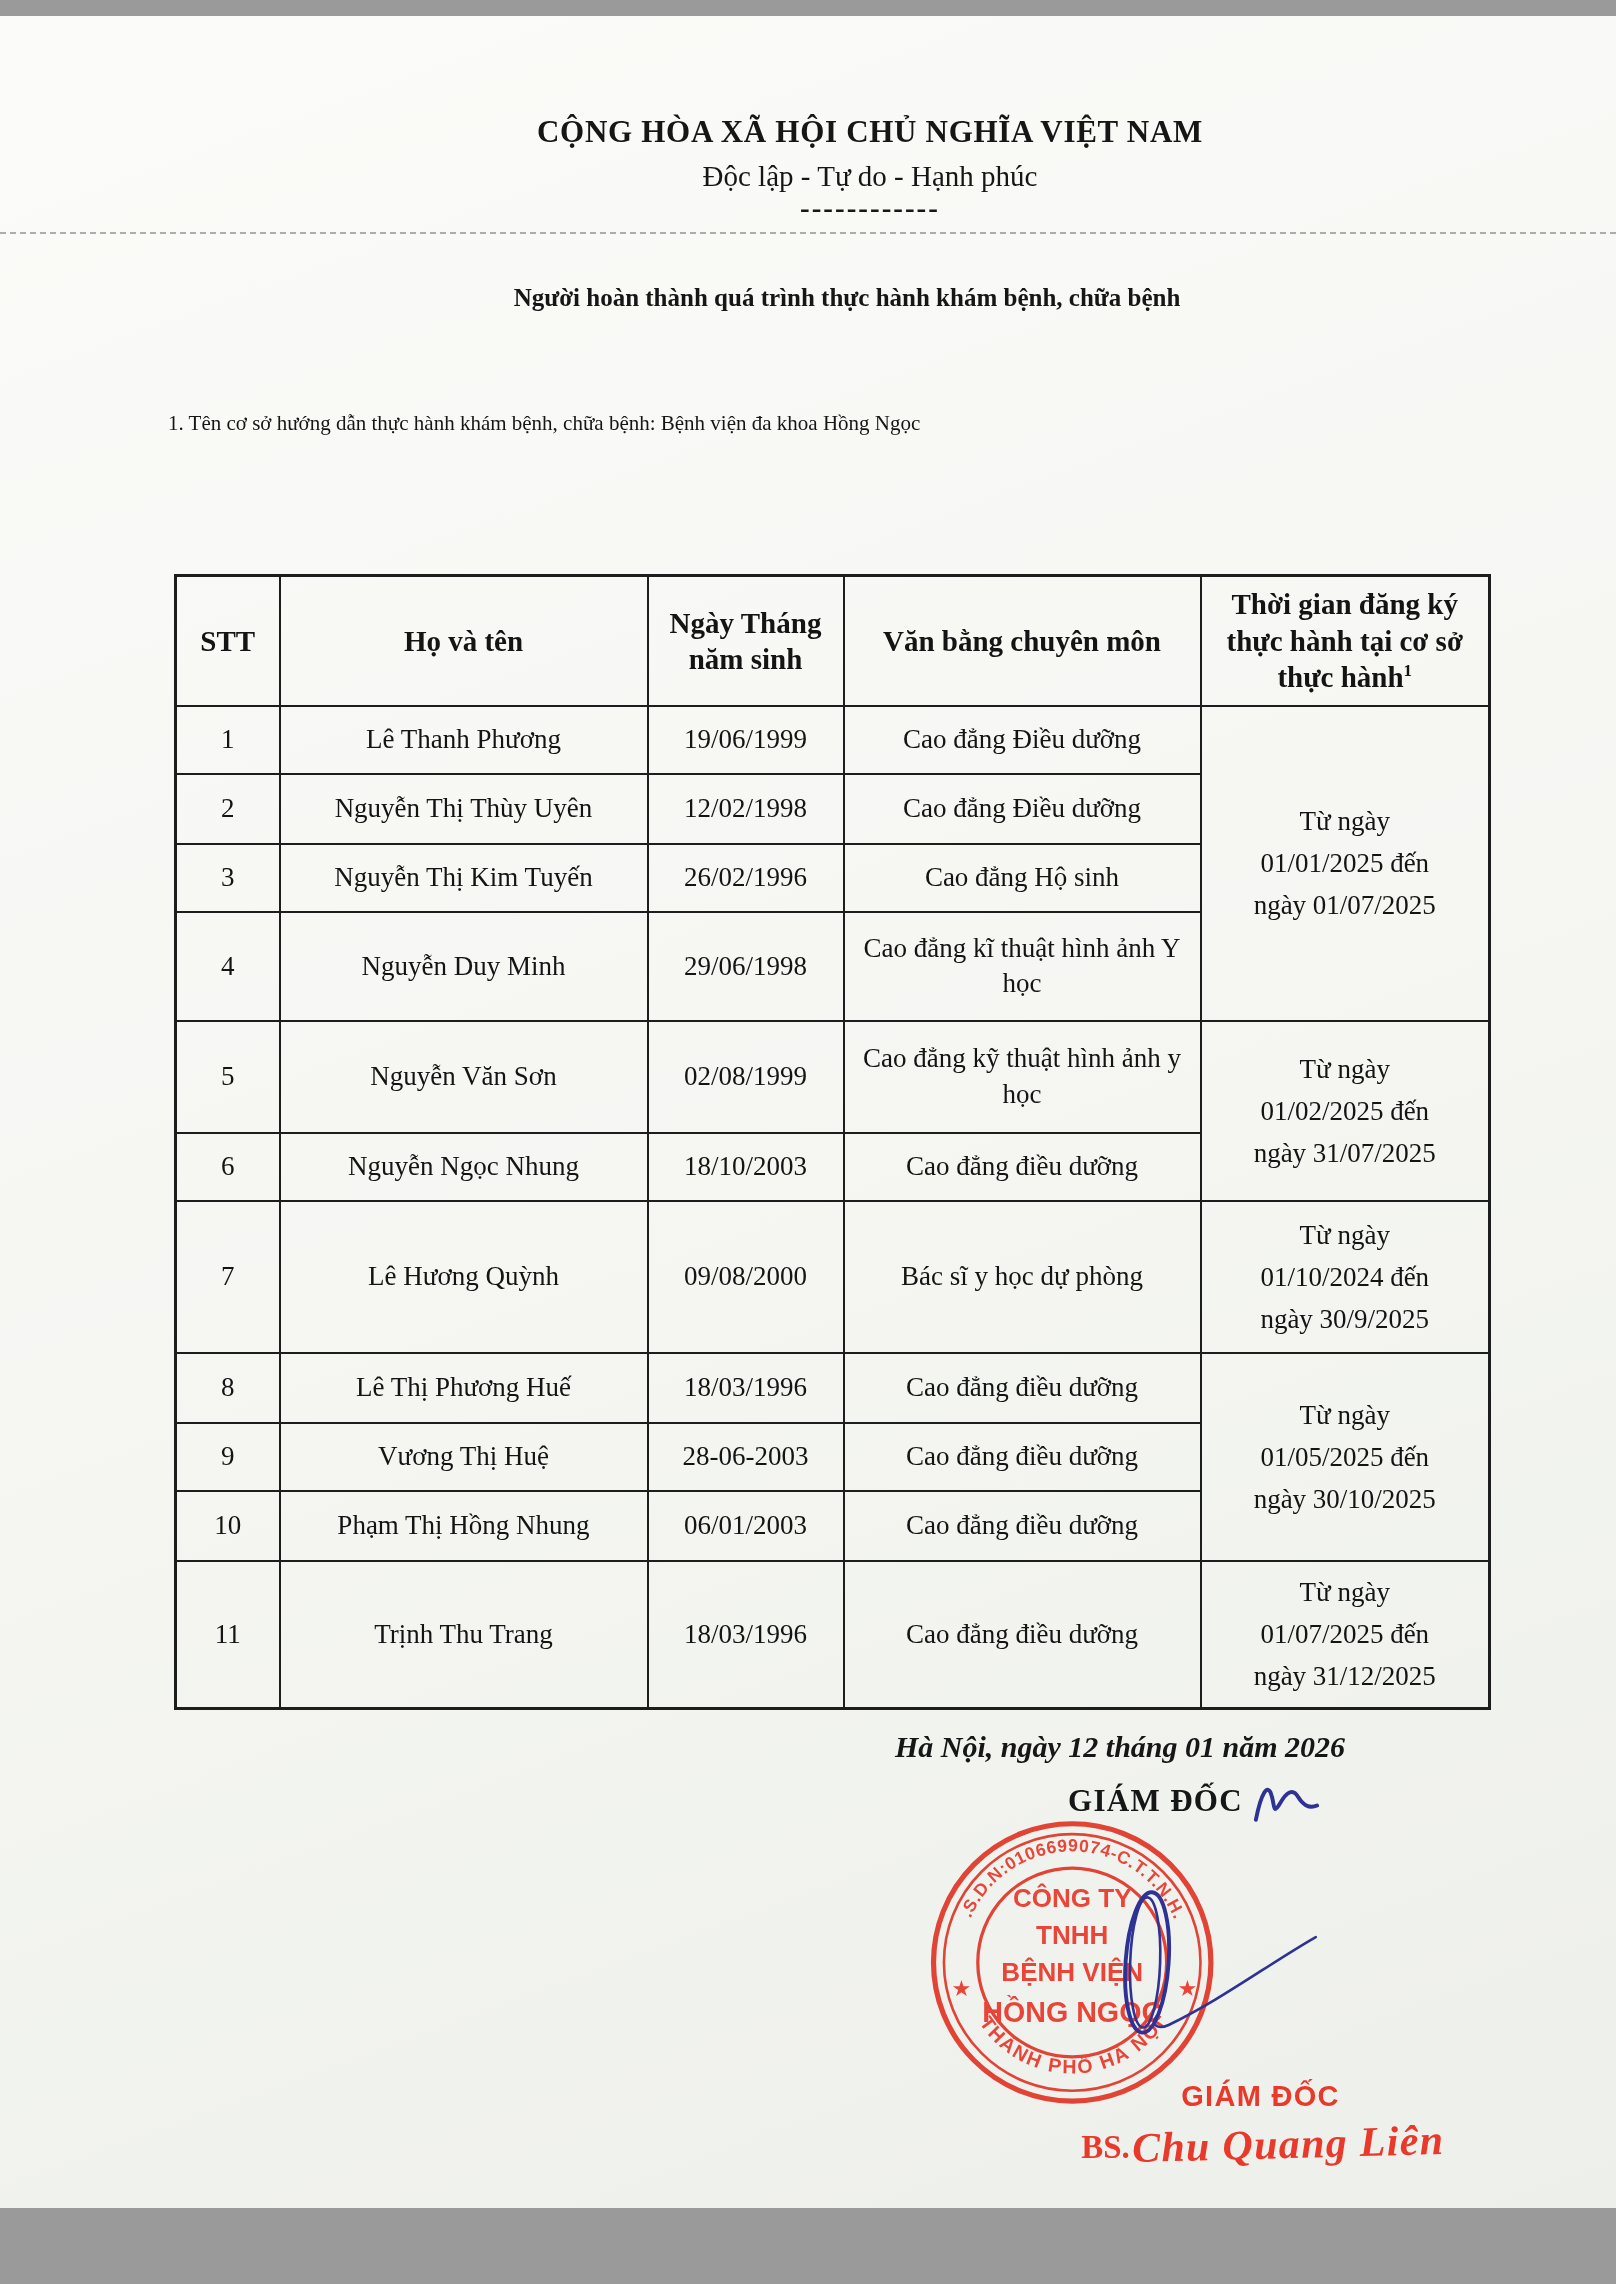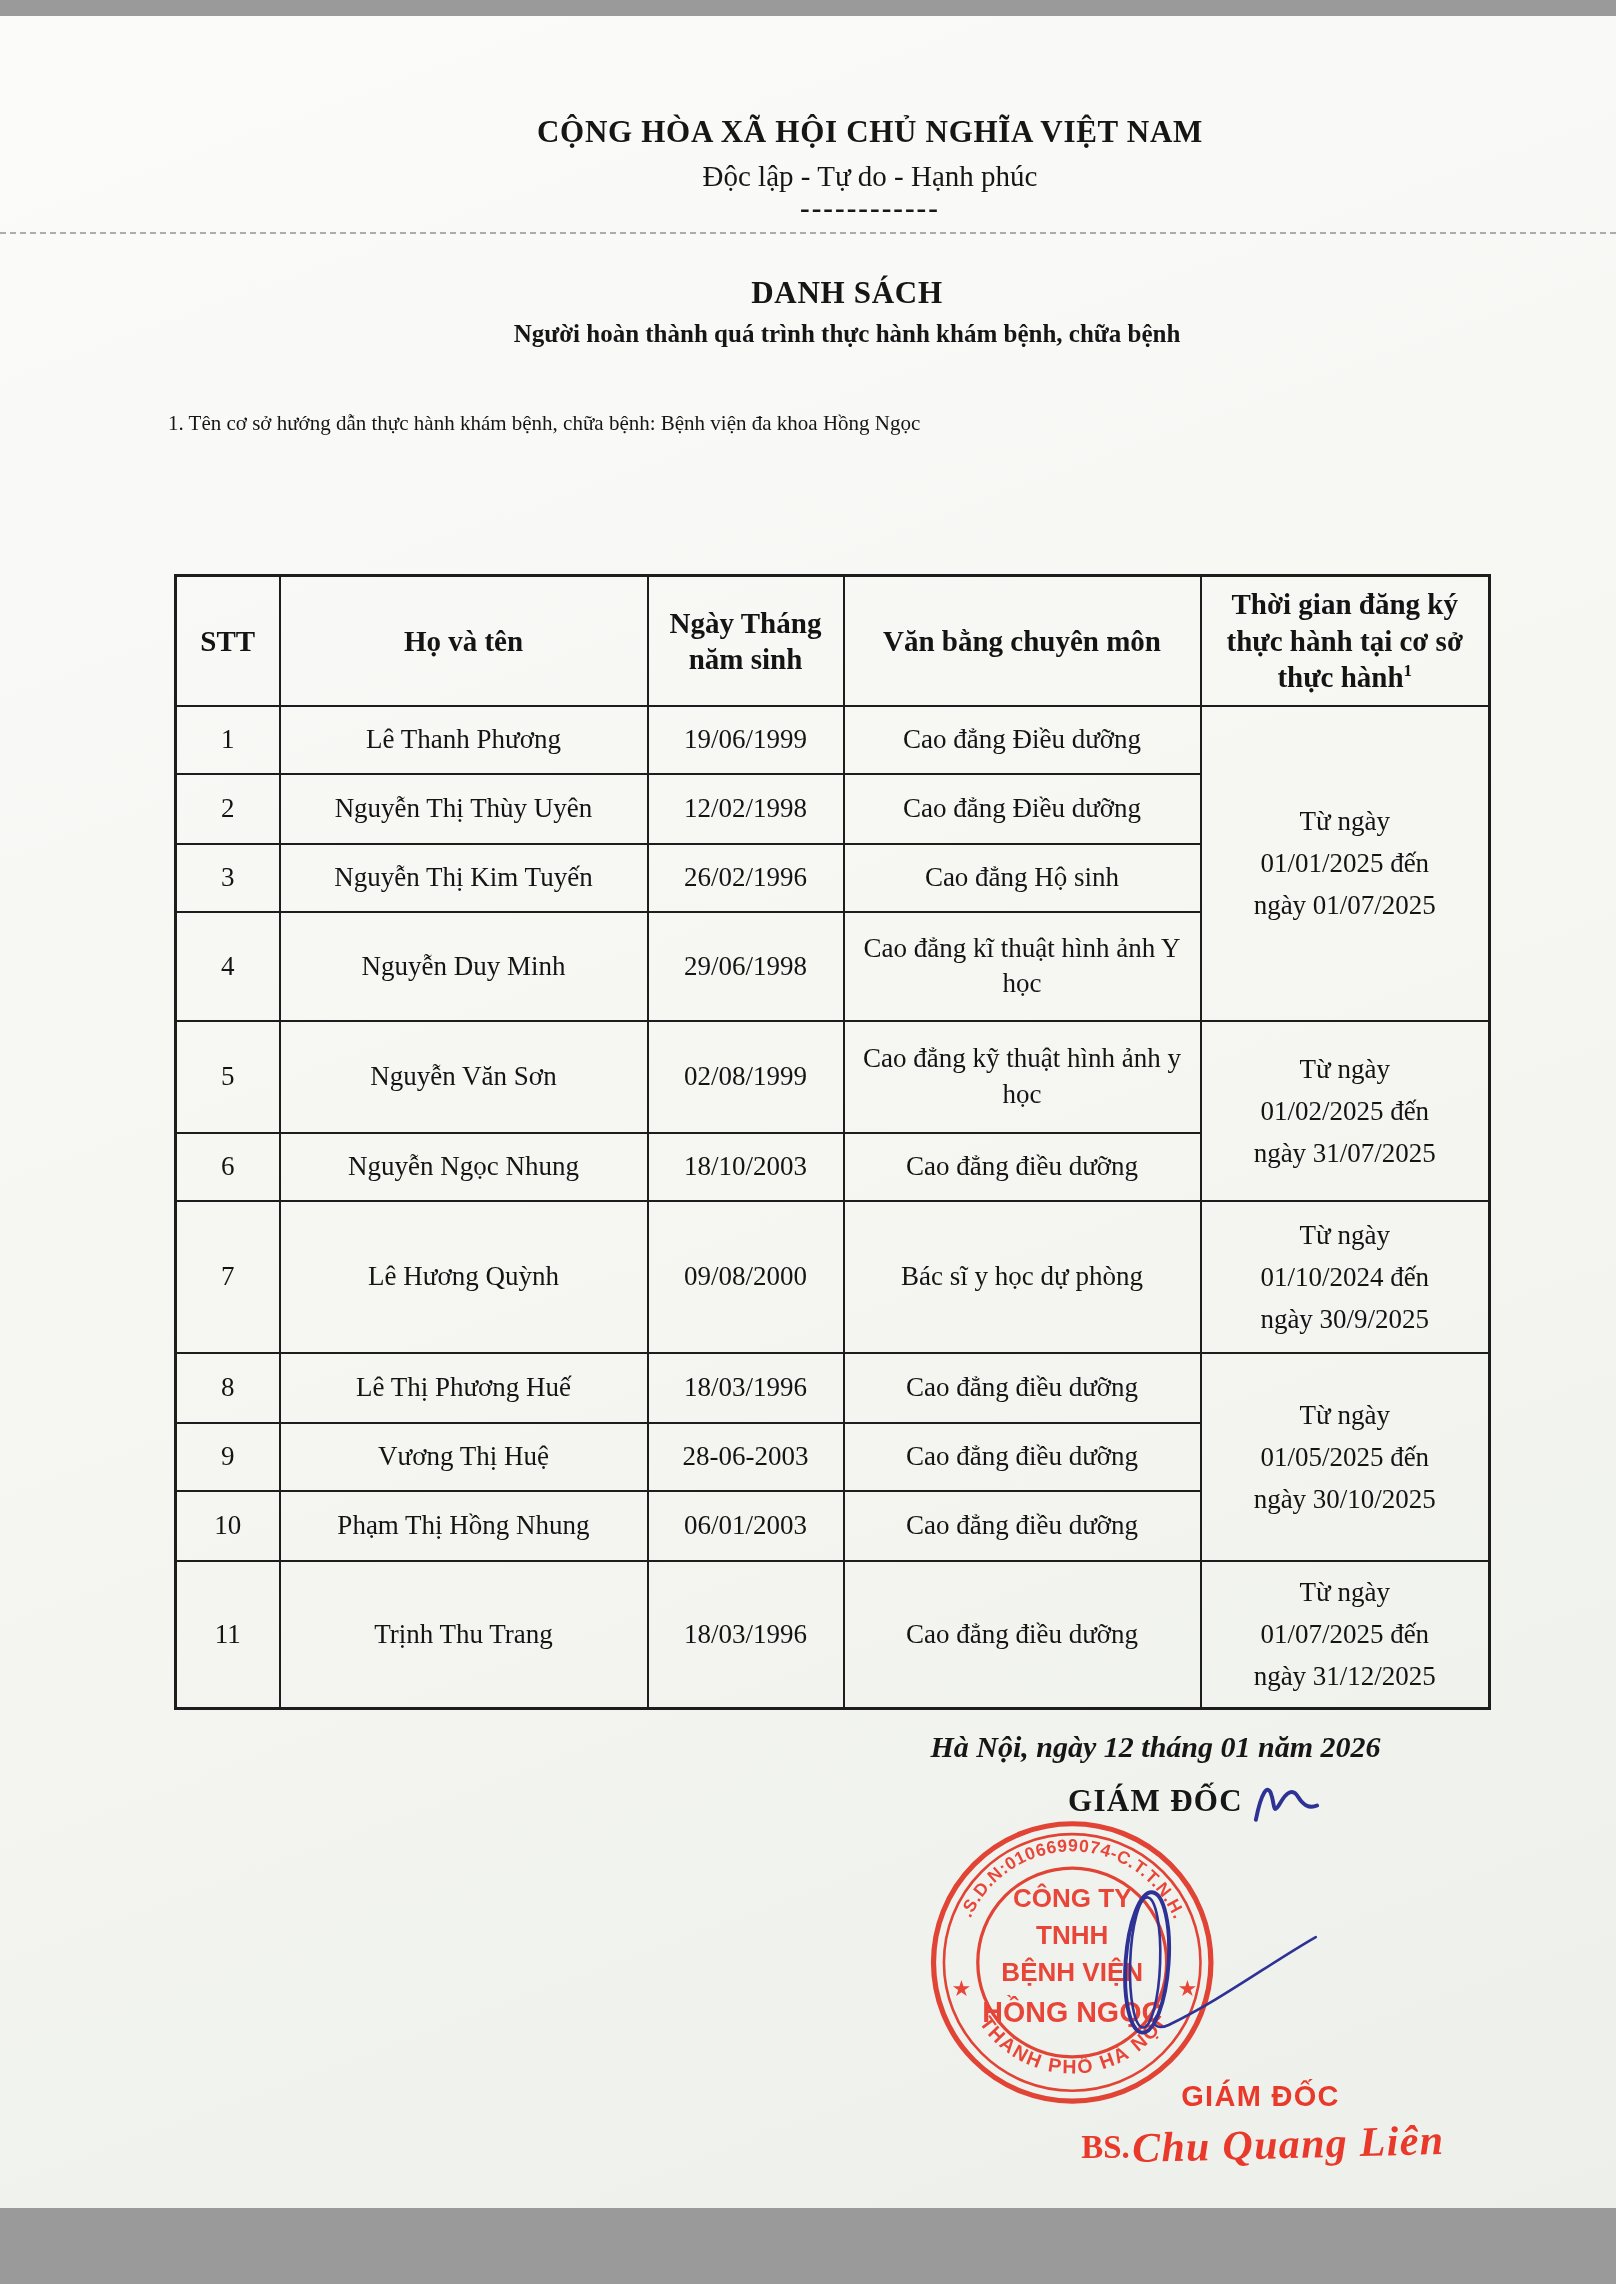--- a/index.html
+++ b/index.html
@@ -34,21 +34,21 @@
   table.doc th,table.doc td{border-top-width:2.6px;border-bottom-width:2.6px;
     text-align:center;vertical-align:middle;padding:2.6px 6.5px;overflow:hidden;}
   table.doc th{font-size:29px;font-weight:bold;line-height:1.25;}
   td.c-name{text-align:left;padding-left:18px;}
   td.c-degree{line-height:1.3;}
   td.c-period{font-size:27px;line-height:42px;}
   tr.rH{height:130px;} tr.rS{height:68px;} tr.rS2{height:70px;}
   tr.r4{height:109px;} tr.r5{height:112px;} tr.r7{height:152px;} tr.r11{height:148px;}
   sup{font-size:17px;}
   
-  .date-line{position:absolute;left:895px;top:1714px;width:521px;text-align:center;
+  .date-line{position:absolute;left:895px;top:1714px;width:521px;text-align:left;
     font-size:30px;font-style:italic;font-weight:600;}
   .dir-black{position:absolute;left:960px;top:1767px;width:391px;text-align:center;
     font-size:31px;font-weight:bold;letter-spacing:1.3px;}
   .sig-overlay{position:absolute;left:899px;top:1753px;width:547px;height:355px;pointer-events:none;}
   .stamp-ring{fill:none;stroke:#e03728;}
   .stamp-text{fill:#e8392b;font-family:"Liberation Sans","DejaVu Sans",sans-serif;font-weight:bold;}
   .pen{fill:none;stroke:#2e3295;stroke-linecap:round;}
   .dir-red{position:absolute;left:1065px;top:2064px;width:391px;text-align:center;
     font-size:29px;font-weight:bold;letter-spacing:1.3px;color:#e8392b;
     font-family:"Liberation Sans","DejaVu Sans",sans-serif;}
@@ -63,21 +63,20 @@
 <div class="page">
 
   <div class="nat-header">
     <div class="nat-title">CỘNG HÒA XÃ HỘI CHỦ NGHĨA VIỆT NAM</div>
     <div class="nat-motto">Độc lập - Tự do - Hạnh phúc</div>
     <div class="nat-dashes">------------</div>
   </div>
   <div class="scanline"></div>
 
   <div class="doc-head">
-    <div class="doc-title">DANH SÁCH</div>
     <div class="doc-subtitle">Người hoàn thành quá trình thực hành khám bệnh, chữa bệnh</div>
   </div>
 
   <div class="intro">
     <div>1. Tên cơ sở hướng dẫn thực hành khám bệnh, chữa bệnh: Bệnh viện đa khoa Hồng Ngọc</div>
   </div>
 
   <table class="doc">
     <colgroup>
         <col style="width:104px">

